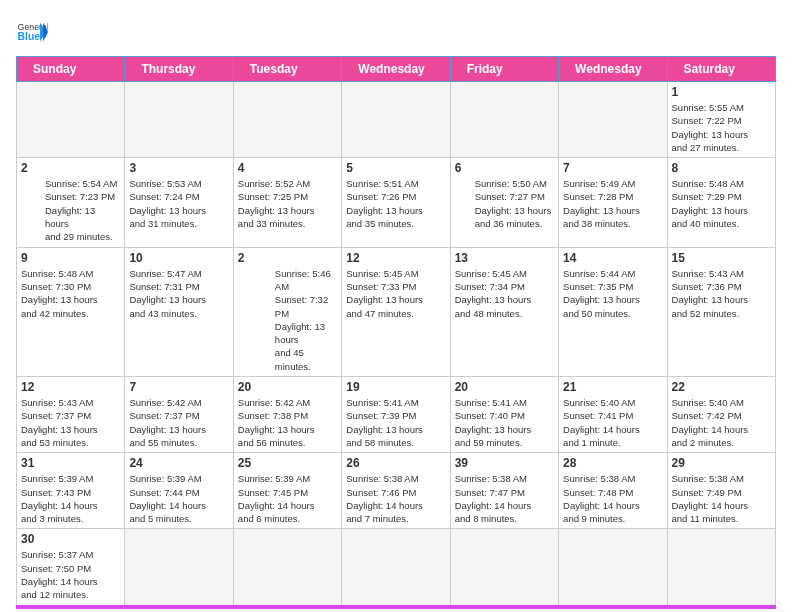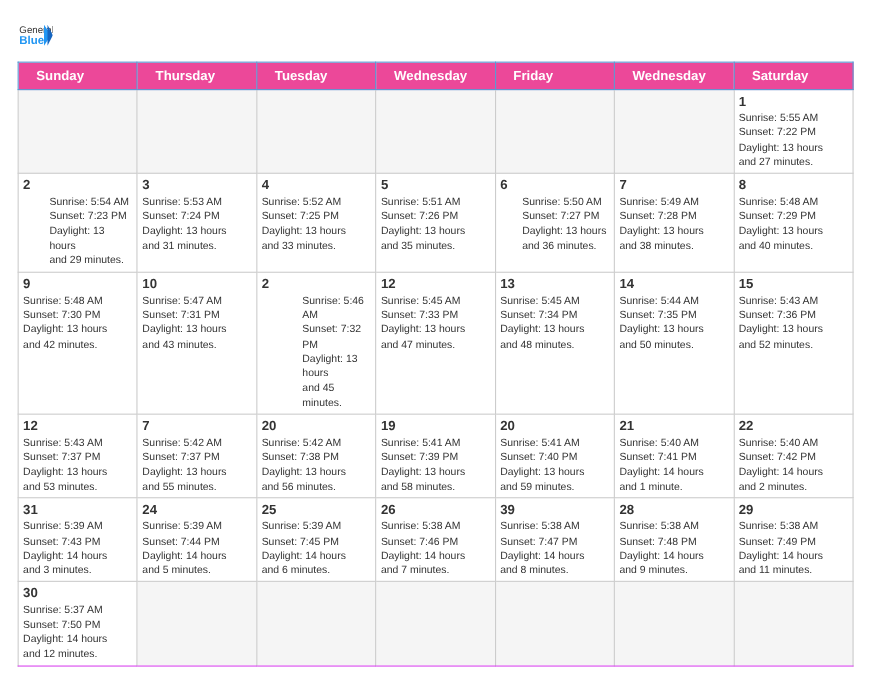--- a/index.html
+++ b/index.html
@@ -69,21 +69,21 @@
       font-weight: bold;
       display: block;
       margin-bottom: 2px;
     }
     .day-info {
       font-size: 9.5px;
       line-height: 1.4;
       color: #333;
     }
     .last-row td {
-      border-bottom: 1px solid #d946ef;
+      border-bottom: 4px solid #d946ef;
     }
   </style>
 </head>
 <body>
 
 <div class="header-area">
   <div class="logo">
     <svg class="logo-icon" viewBox="0 0 40 40" xmlns="http://www.w3.org/2000/svg">
       <text x="2" y="18" font-size="11" fill="#333" font-family="Arial">General</text>
       <text x="2" y="30" font-size="13" fill="#2196F3" font-weight="bold" font-family="Arial">Blue</text>

